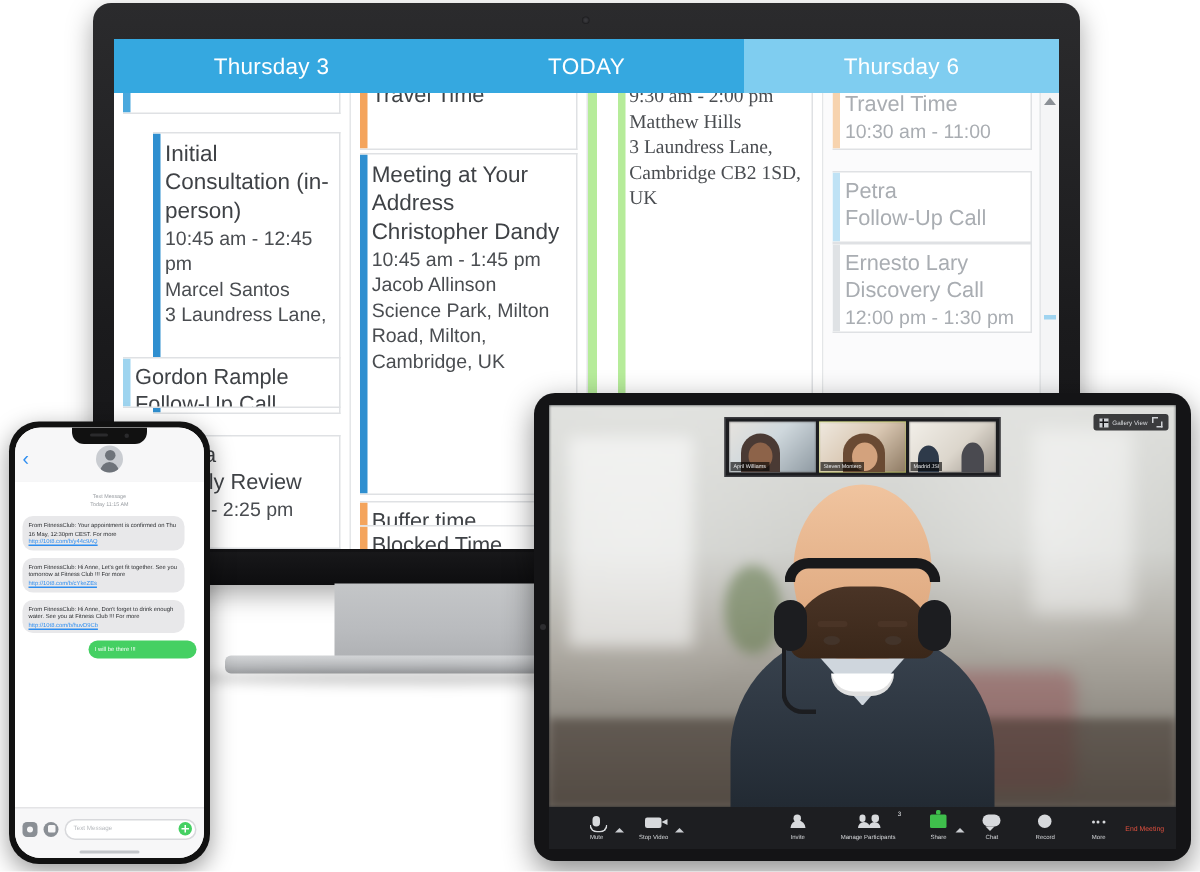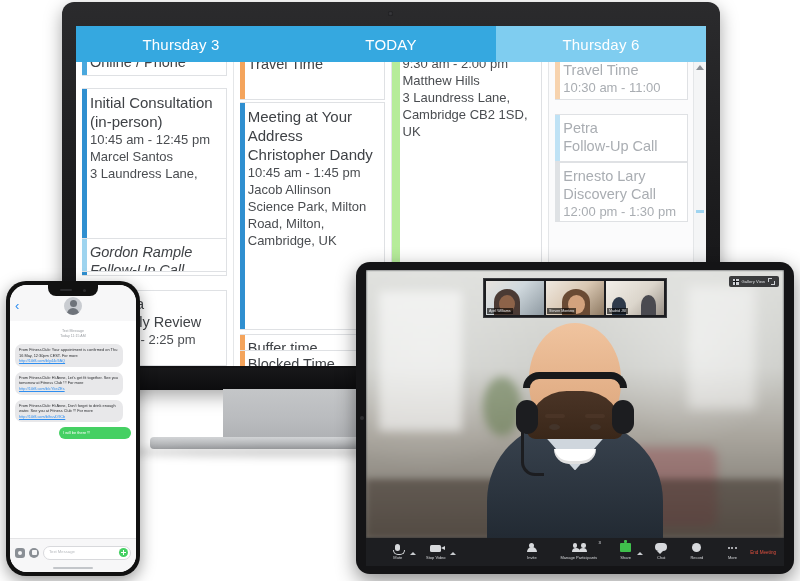--- a/index.html
+++ b/index.html
@@ -215,32 +215,31 @@
             <span>Thursday 6</span>
           </div>
         </div>
 
         <div class="cal-body">
 
           <div class="cal-col">
 
             <div class="ev" style="top:-14px;height:28px;">
               <div class="bar" style="background:#4aa8dd"></div>
-              <div class="t1">Online / Phone</div>
-            </div>
-
-            <div class="ev big" style="top:26px;height:188px;">
+            </div>
+
+            <div class="ev big" style="top:26px;height:188px;margin-left:20px;">
               <div class="bar" style="background:#2f8fd0"></div>
               <div class="t1">Initial Consultation (in-person)</div>
               <div class="t2">10:45 am - 12:45 pm</div>
               <div class="t2">Marcel Santos</div>
               <div class="t2">3 Laundress Lane,</div>
             </div>
 
-            <div class="ev" style="top:176px;height:34px;font-style:italic;">
+            <div class="ev" style="top:176px;height:34px;">
               <div class="bar" style="background:#9ed4ef"></div>
               <div class="t1">Gordon Rample</div>
               <div class="t1">Follow-Up Call</div>
             </div>
 
             <div class="ev" style="top:228px;height:76px;">
               <div class="bar" style="background:#9ed4ef"></div>
               <div class="t1">Carolina</div>
               <div class="t1">Quarterly Review</div>
               <div class="t2">1:30 pm - 2:25 pm</div>
@@ -271,21 +270,21 @@
             <div class="ev" style="top:288px;height:50px;">
               <div class="bar" style="background:#f4a45c"></div>
               <div class="t1">Blocked Time</div>
 
             </div>
           </div>
 
           <div class="cal-col">
             <div class="col-tint" style="background:#b6ec9a"></div>
 
-            <div class="ev" style="top:-12px;height:260px;left:3px;">
+            <div class="ev" style="top:-12px;height:260px;left:20px;font-family:Liberation Serif, serif;">
               <div class="bar" style="background:#b6ec9a"></div>
               <div class="t2">9:30 am - 2:00 pm</div>
               <div class="t2">Matthew Hills</div>
               <div class="t2">3 Laundress Lane, Cambridge CB2 1SD, UK</div>
             </div>
           </div>
 
           <div class="cal-col" style="background:#fbfbfc;">
 
             <div class="ev muted" style="top:-6px;height:44px;right:18px;">

